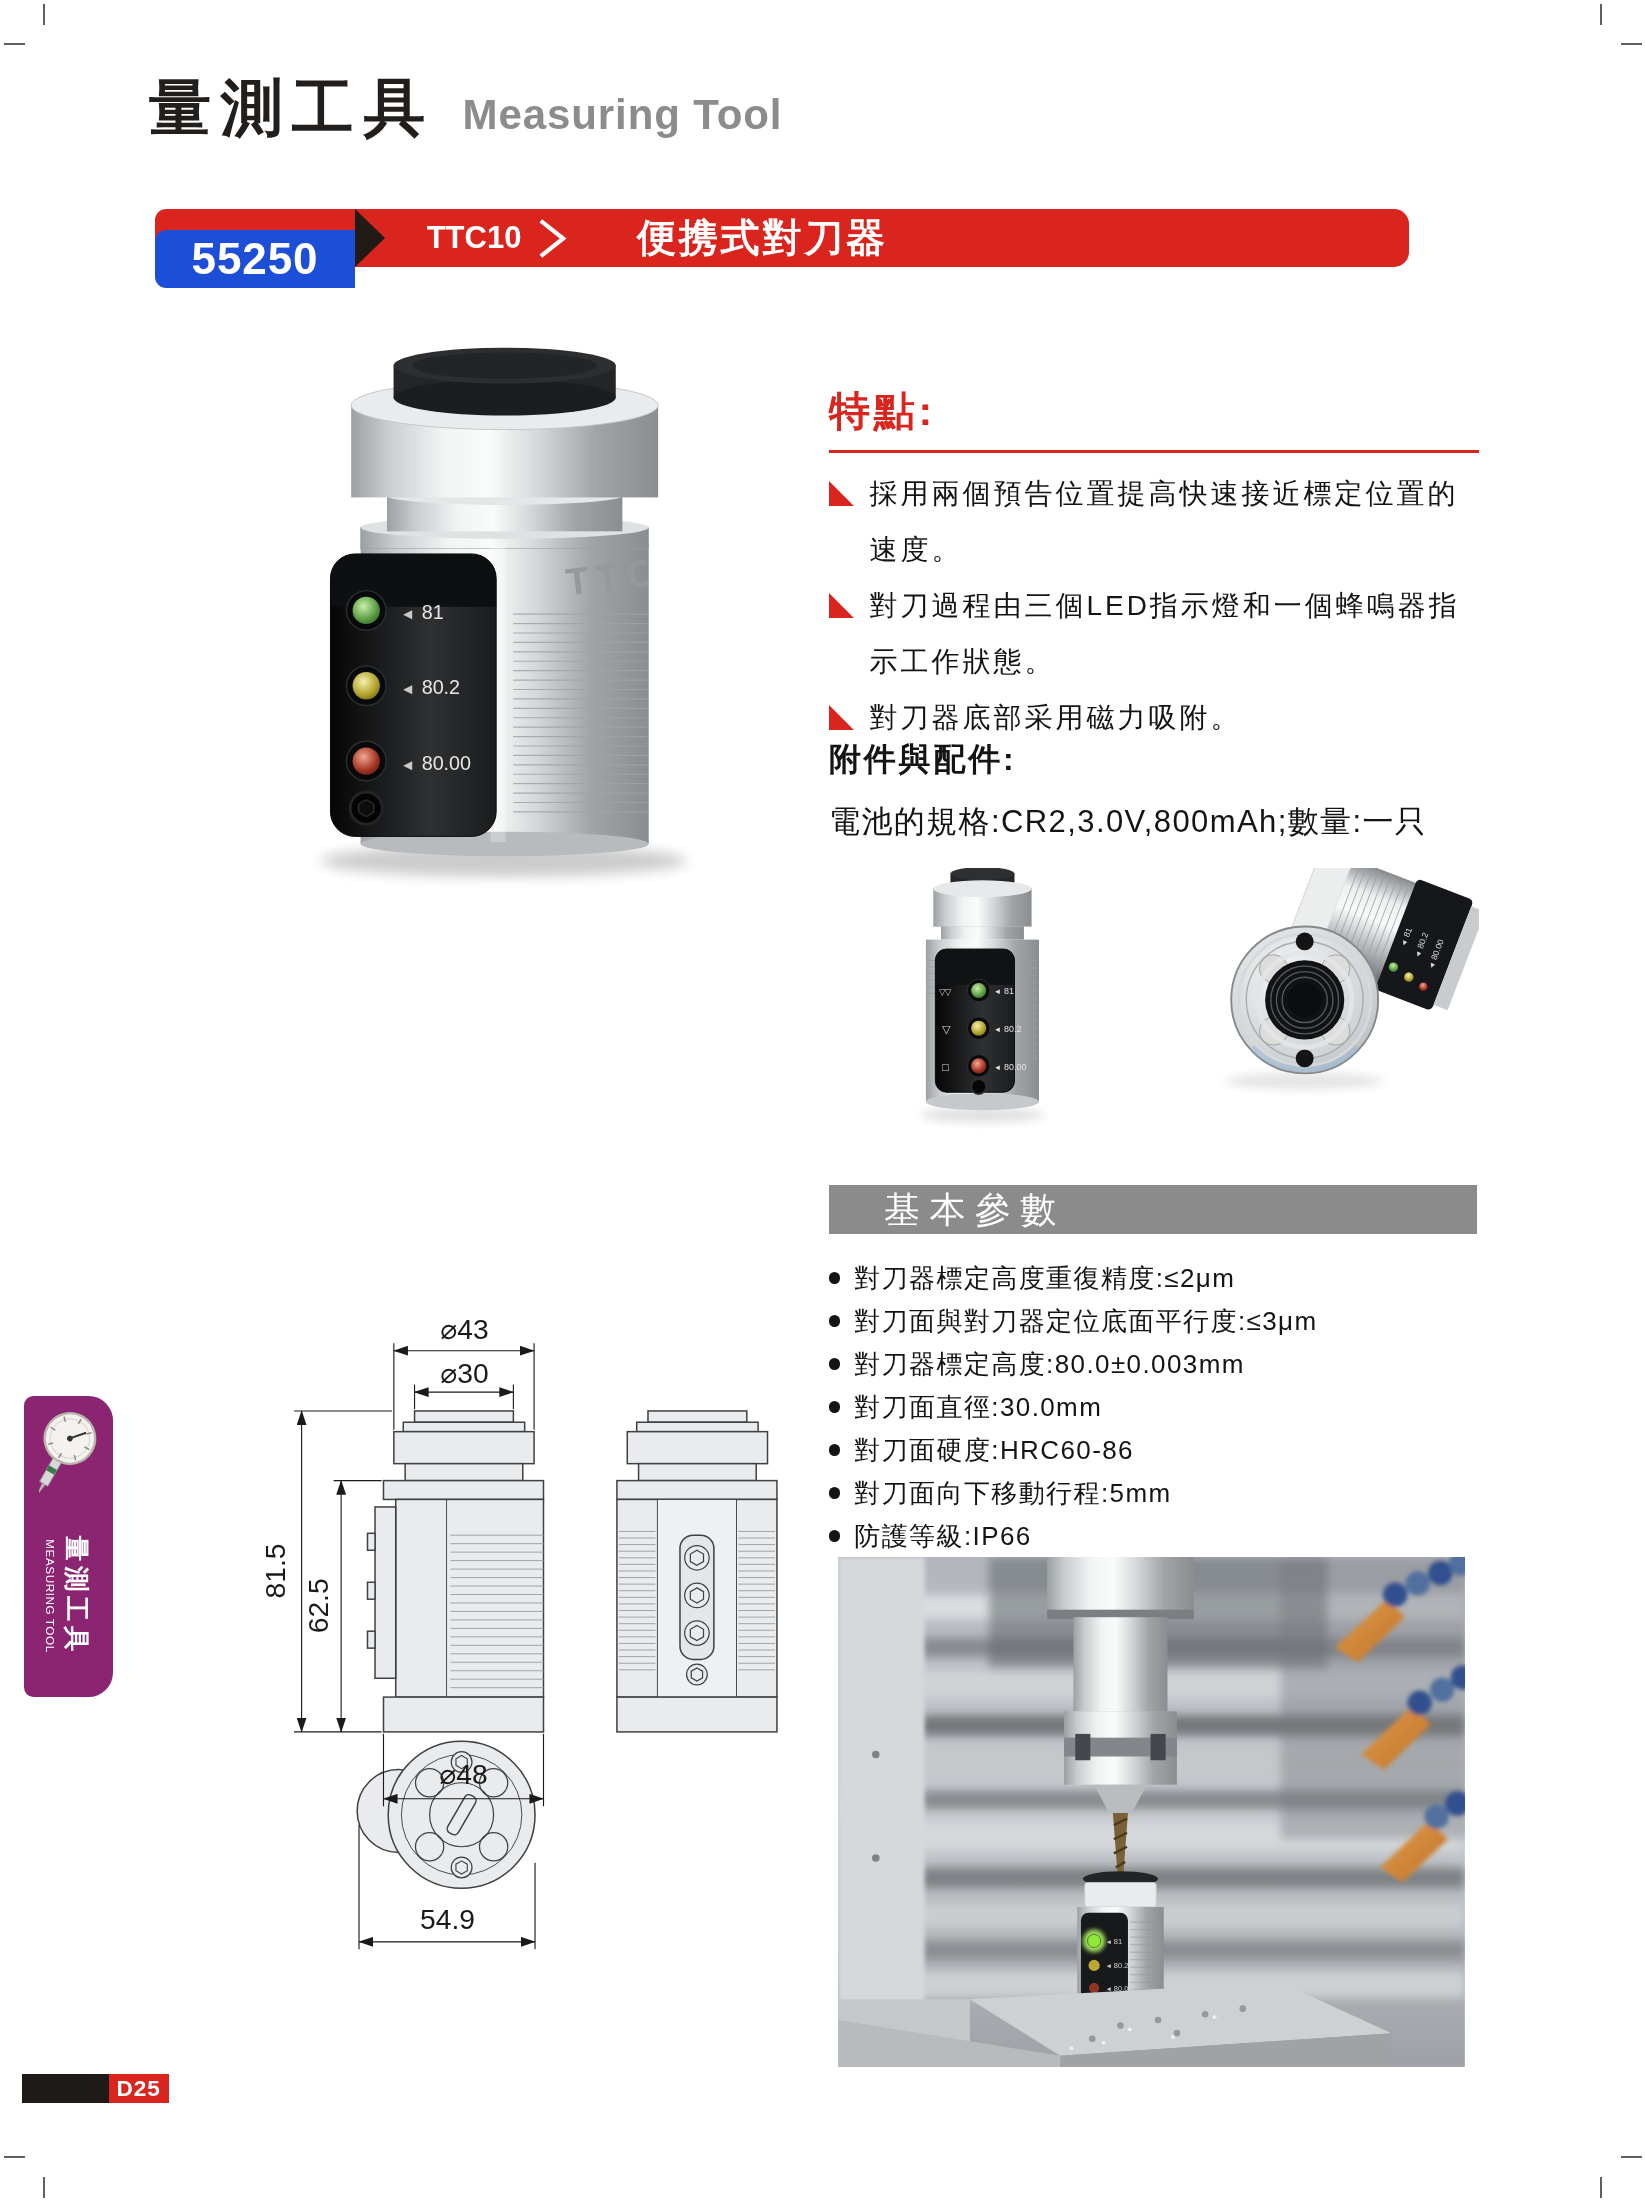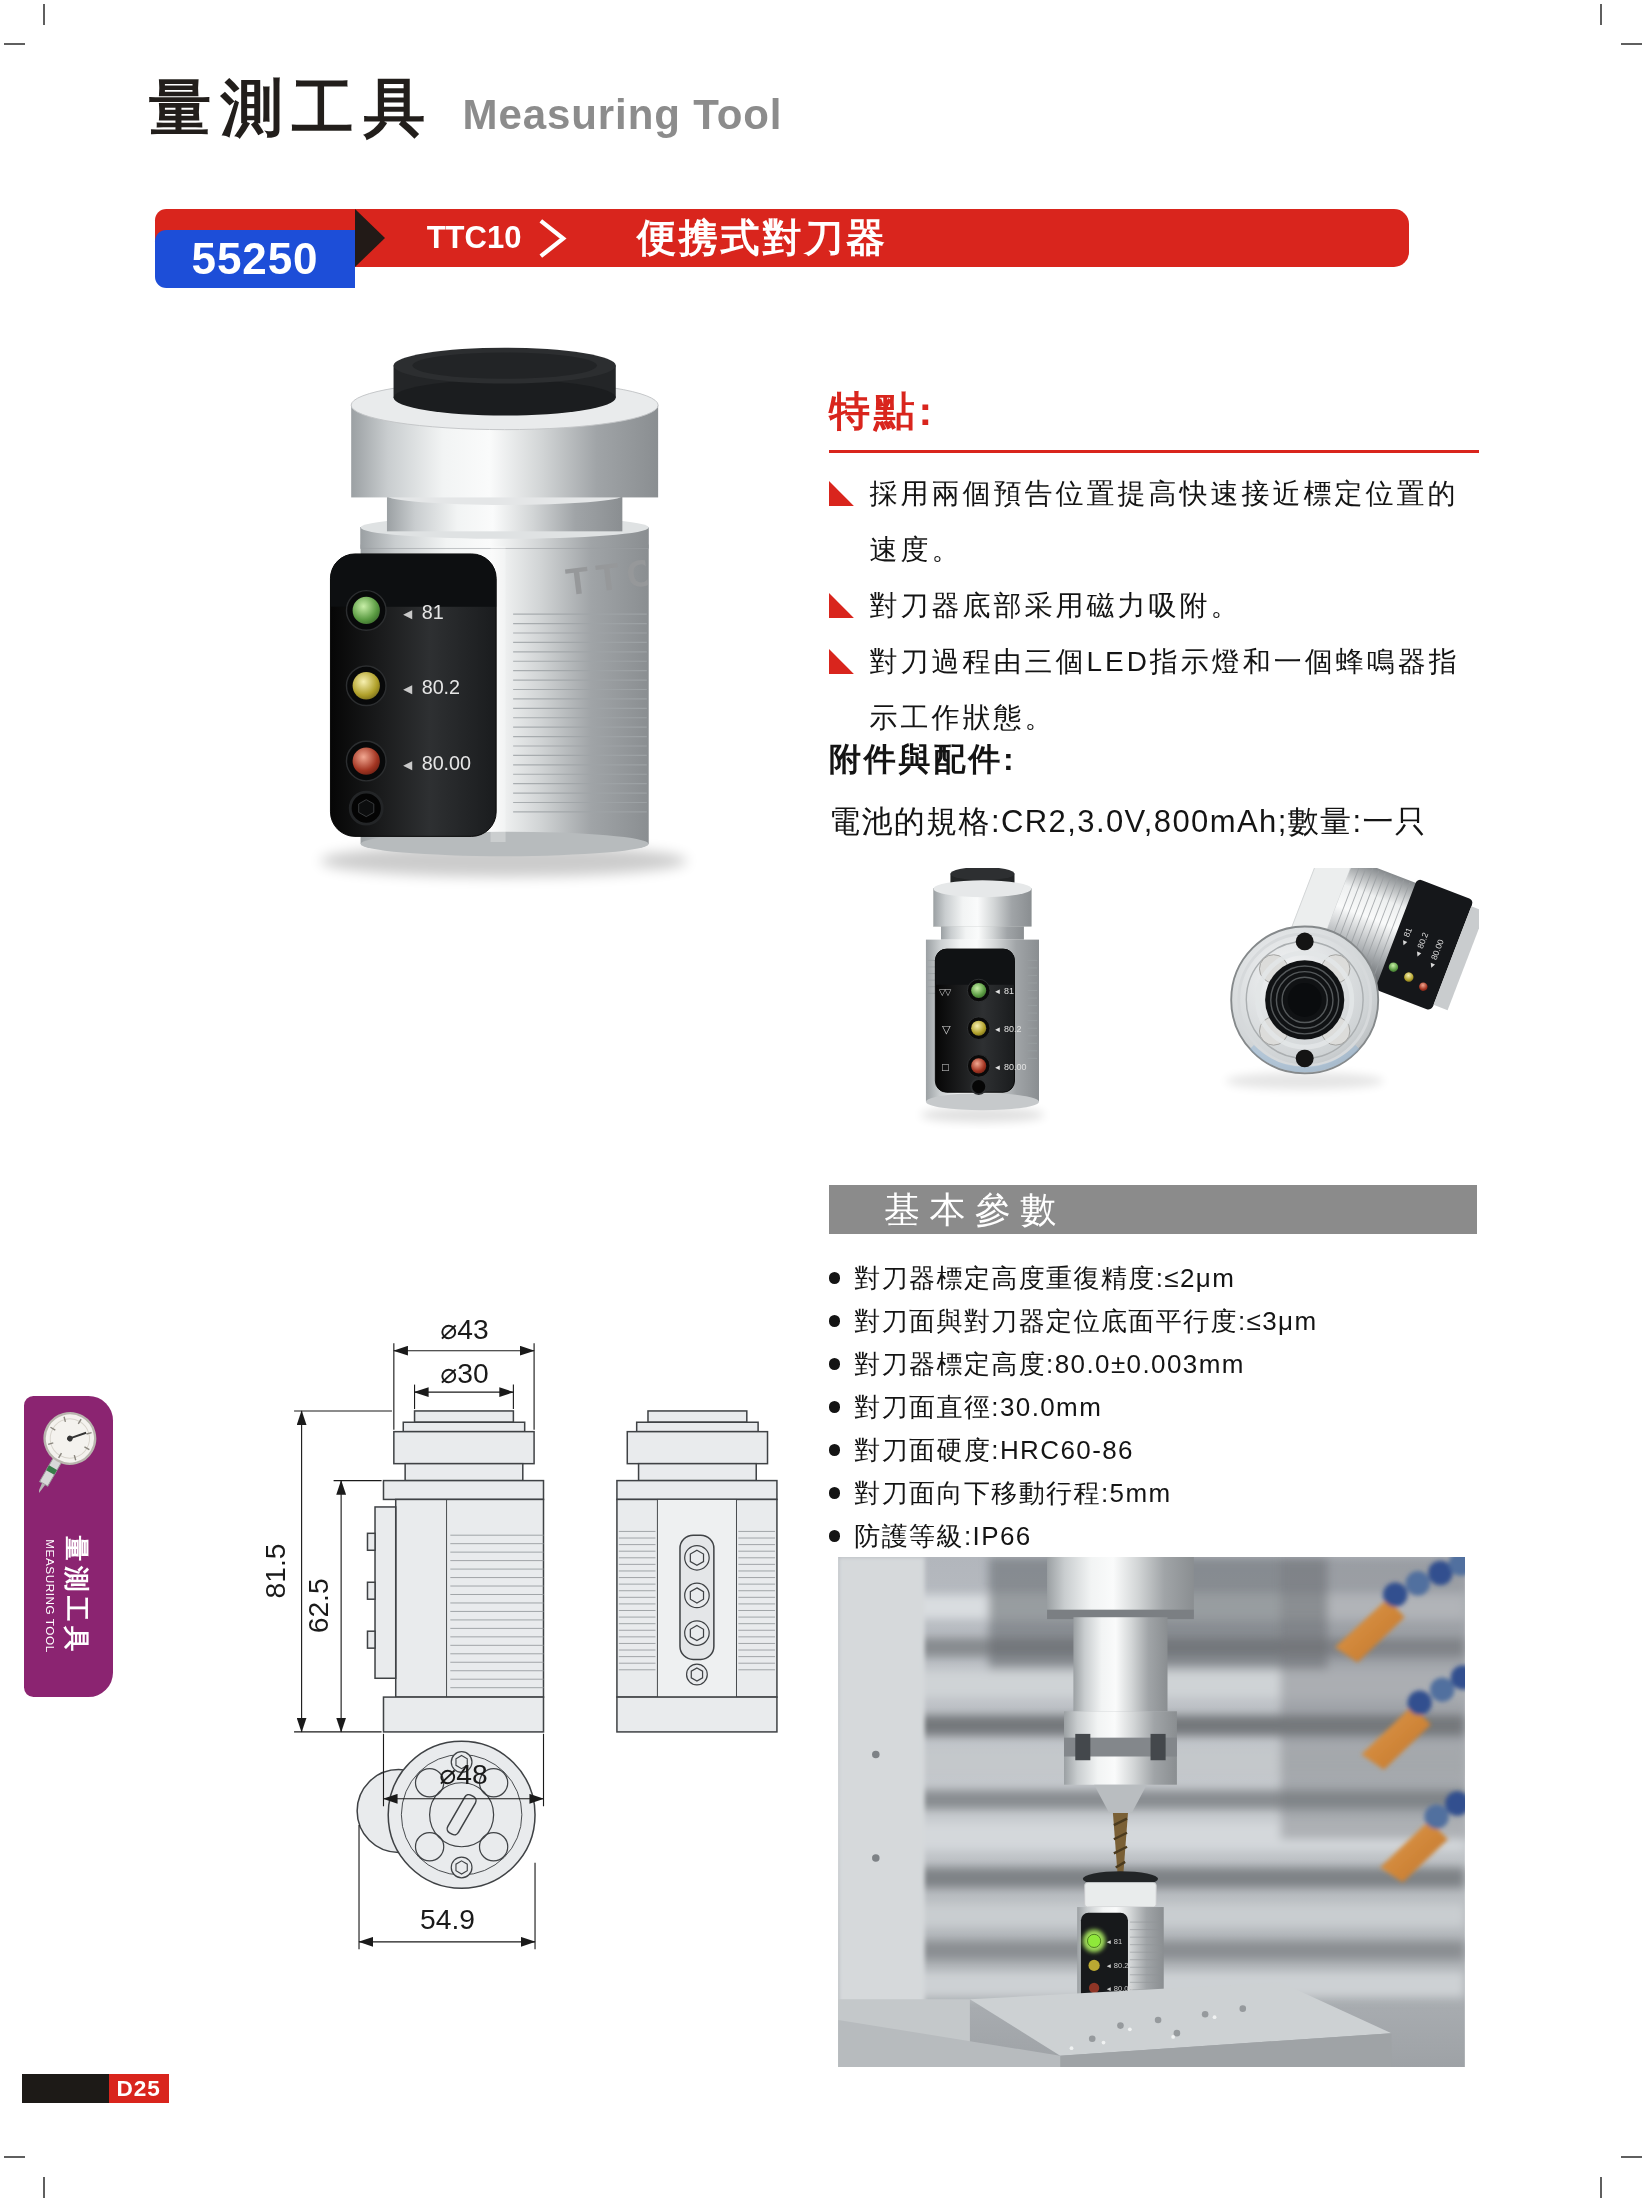--- a/index.html
+++ b/index.html
@@ -242,25 +242,25 @@
   <section class="features">
     <h2>特點:</h2>
     <div class="rule"></div>
     <ul>
       <li>
         <span class="f-marker"></span>
         <span class="f-text">採用兩個預告位置提高快速接近標定位置的速度。</span>
       </li>
       <li>
         <span class="f-marker"></span>
+        <span class="f-text">對刀過程由三個LED指示燈和一個蜂鳴器指示工作狀態。</span>
+      </li>
+      <li>
+        <span class="f-marker"></span>
         <span class="f-text">對刀器底部采用磁力吸附。</span>
-      </li>
-      <li>
-        <span class="f-marker"></span>
-        <span class="f-text">對刀過程由三個LED指示燈和一個蜂鳴器指示工作狀態。</span>
       </li>
     </ul>
   </section>
 
   <section class="accessories">
     <div class="acc-h">附件與配件:</div>
     <div class="acc-t">電池的規格:CR2,3.0V,800mAh;數量:一只</div>
   </section>
 
   <svg class="gallery" width="652" height="294" viewBox="0 0 692 312">

